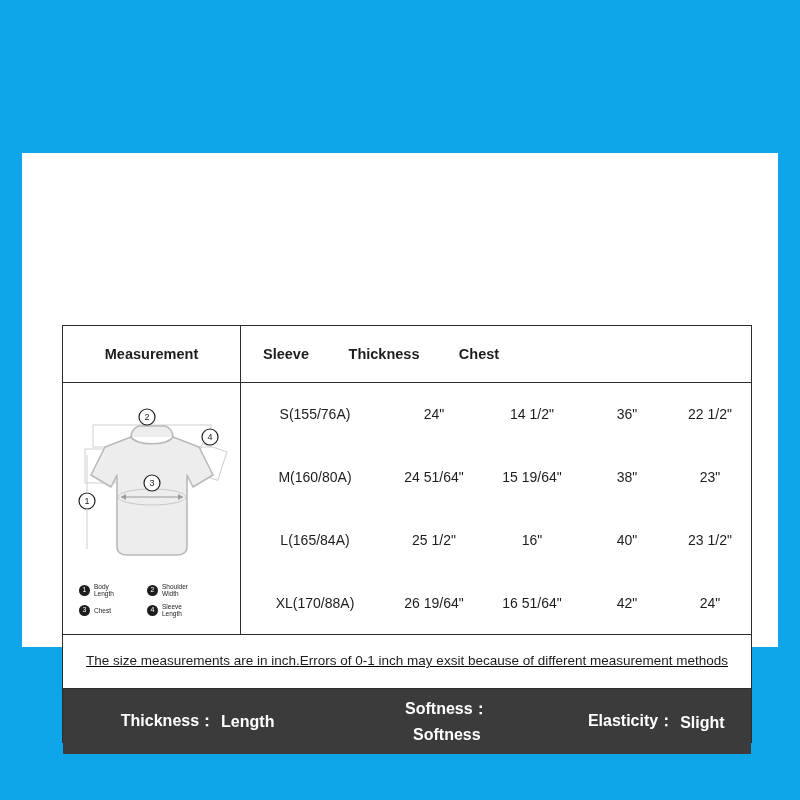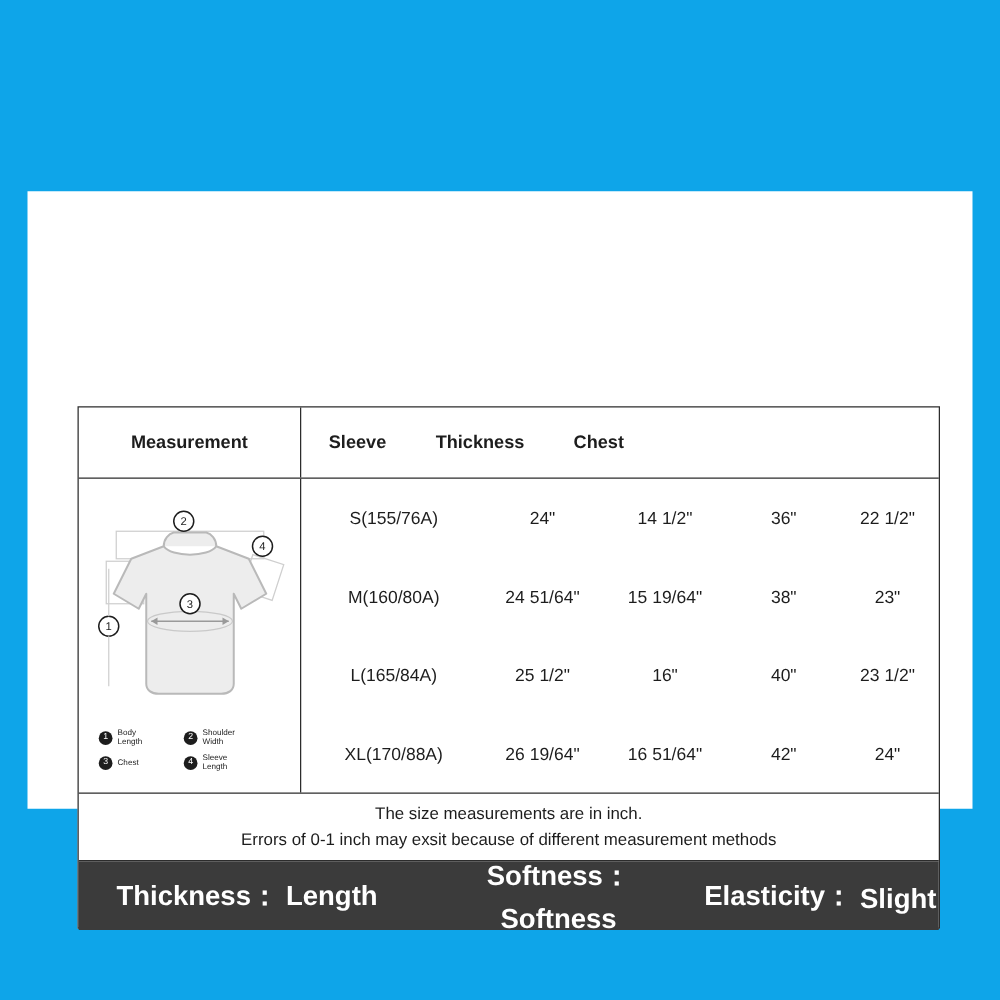--- a/index.html
+++ b/index.html
@@ -164,44 +164,45 @@
   .legend-label { white-space: pre-line; }
 
   
   .note-block {
     position: absolute;
     left: 0;
     top: 309px;
     width: 100%;
     height: 54px;
     display: flex;
-    flex-direction: column;
+    flex-direction: row;
     align-items: center;
     justify-content: center;
     border-bottom: 1px solid #2c2c2c;
     box-sizing: border-box;
+    text-decoration: underline;
   }
   .note-line {
     font-size: 13.5px;
     color: #1d1d1d;
     line-height: 1.55;
   }
 
   
   .footer-band {
     position: absolute;
     left: 0;
     top: 363px;
     width: 100%;
-    height: 55px;
+    height: 65px;
     background: #3b3b3b;
     display: flex;
     align-items: center;
     color: #ffffff;
-    font-size: 22px;
+    font-size: 16px;
     font-weight: bold;
   }
   .foot-item {
     display: flex;
     align-items: center;
     justify-content: center;
     gap: 6px;
   }
   .f1 { width: 270px; }
   .f2 { width: 230px; flex-direction: column; }

